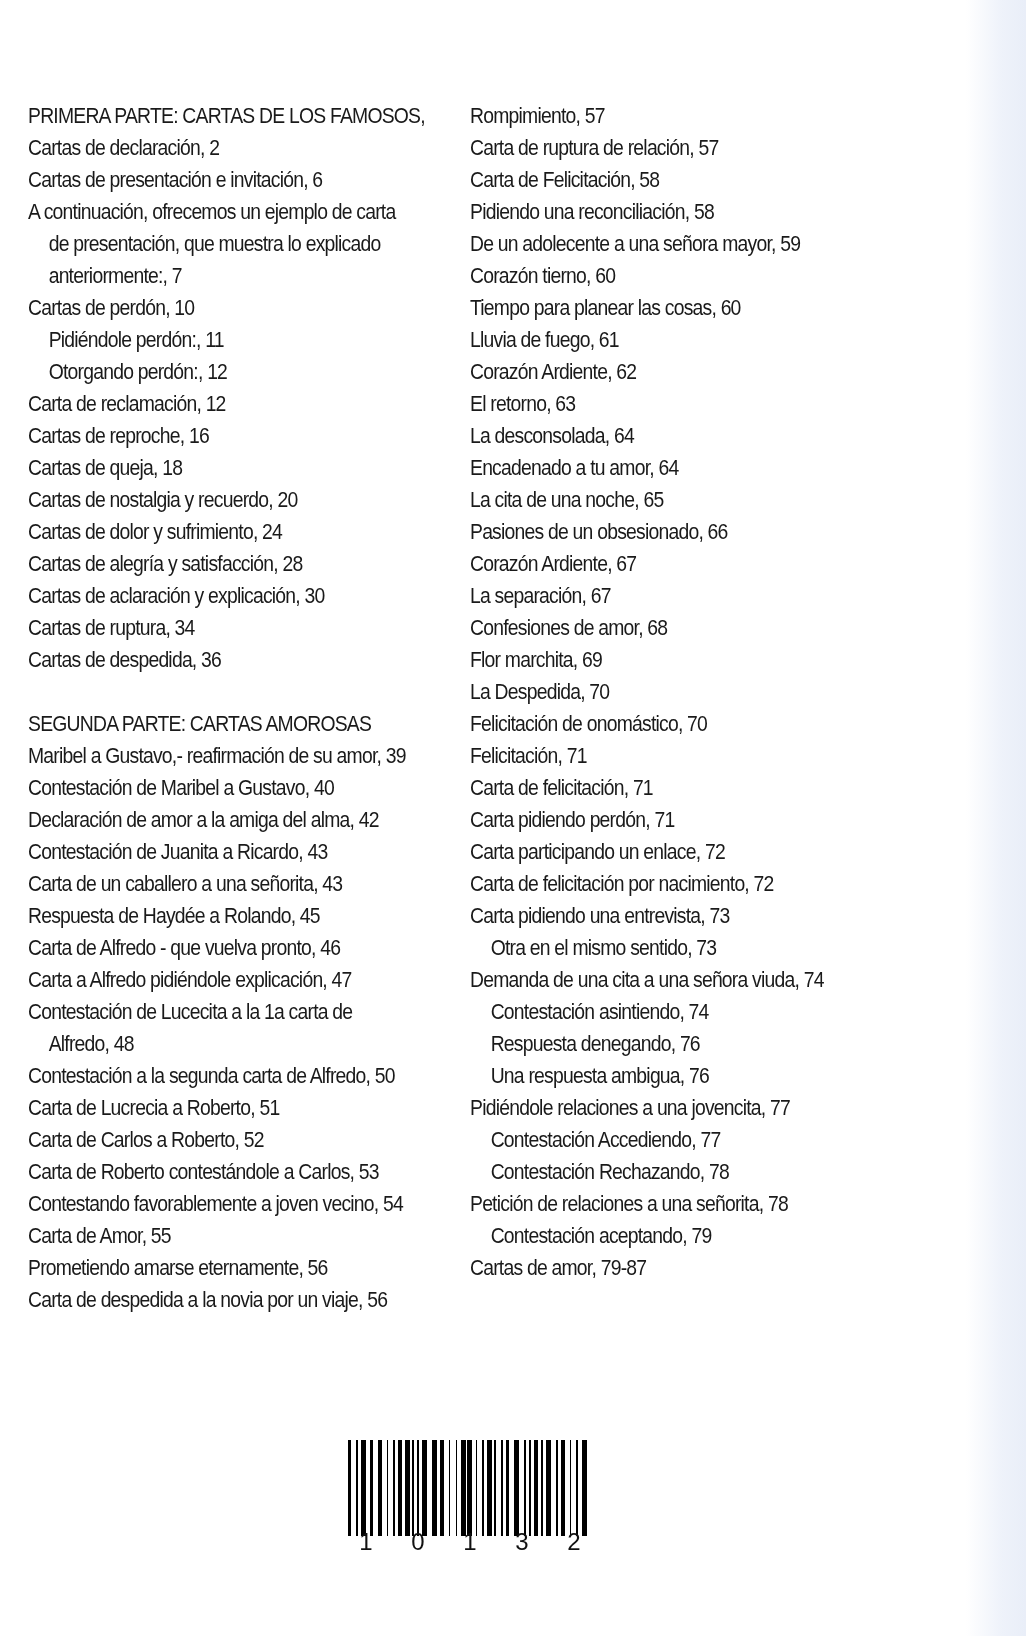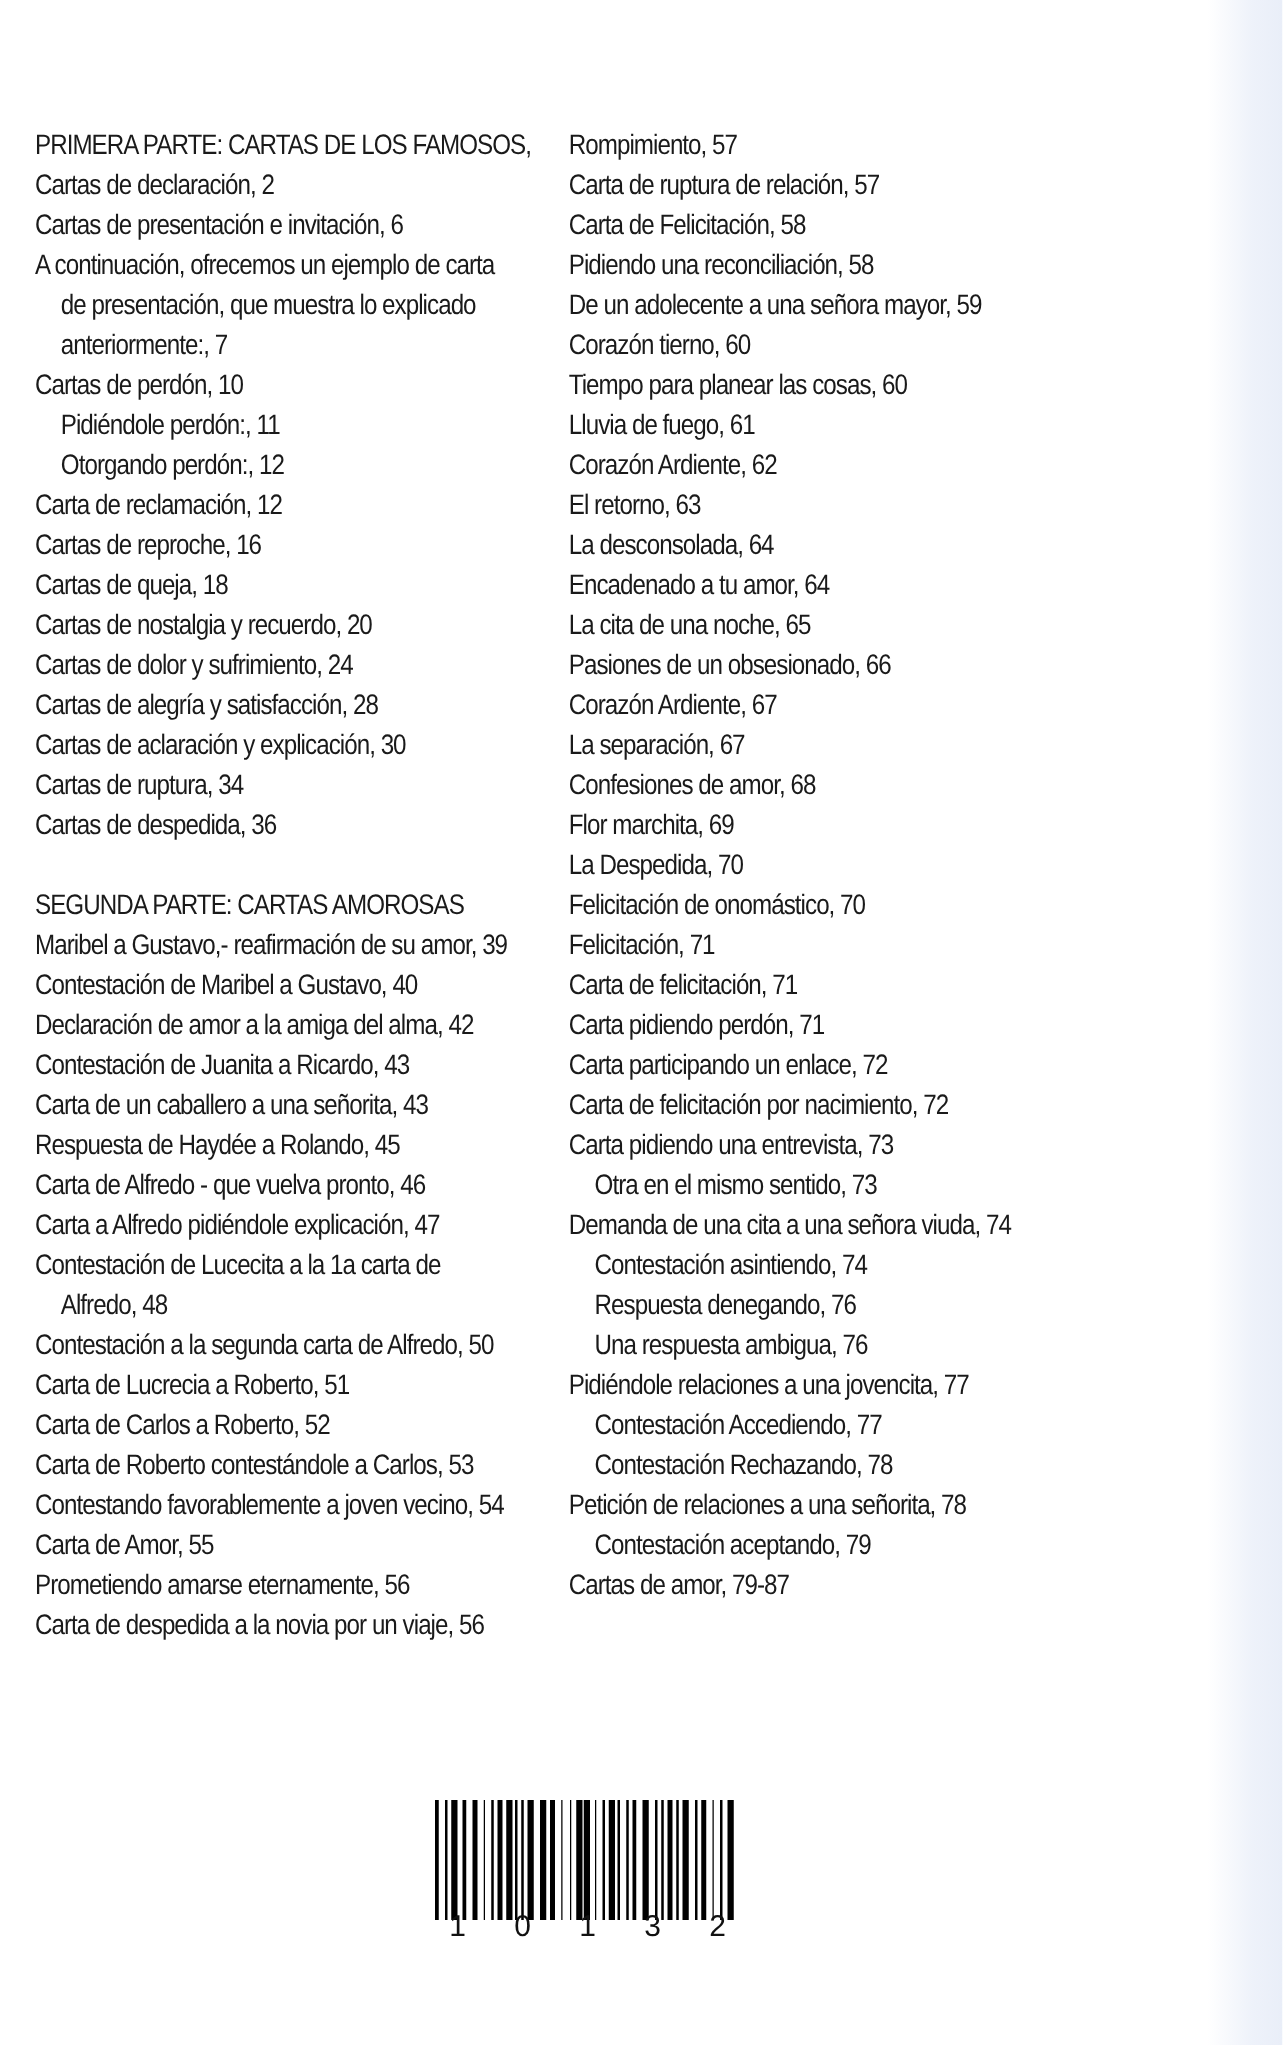--- a/index.html
+++ b/index.html
@@ -8,21 +8,21 @@
       background: #ffffff;
       font-family: "Liberation Sans", sans-serif;
       color: #1a1a1a;
     }
     .edge-tint {
       position: absolute; top: 0; right: 0; width: 60px; height: 100%;
       background: linear-gradient(to right, rgba(240,244,252,0) 0%, #eef2fa 60%, #e9eef8 100%);
     }
     .col { position: absolute; top: 64px; margin-top: 36px; }
     .col-left { left: 28px; width: 445px; }
-    .col-right { left: 455px; width: 440px; }
+    .col-right { left: 470px; width: 440px; }
     .entry {
       font-size: 22.5px; line-height: 32px; height: 32px;
       white-space: nowrap; letter-spacing: -0.9px;
       transform: scaleX(0.86); transform-origin: left center;
     }
     .entry.indent { padding-left: 24px; }
     .entry.heading { text-transform: uppercase; }
     .spacer { height: 32px; }
     .barcode {
       position: absolute; left: 348px; top: 1440px; width: 244px; height: 96px;

